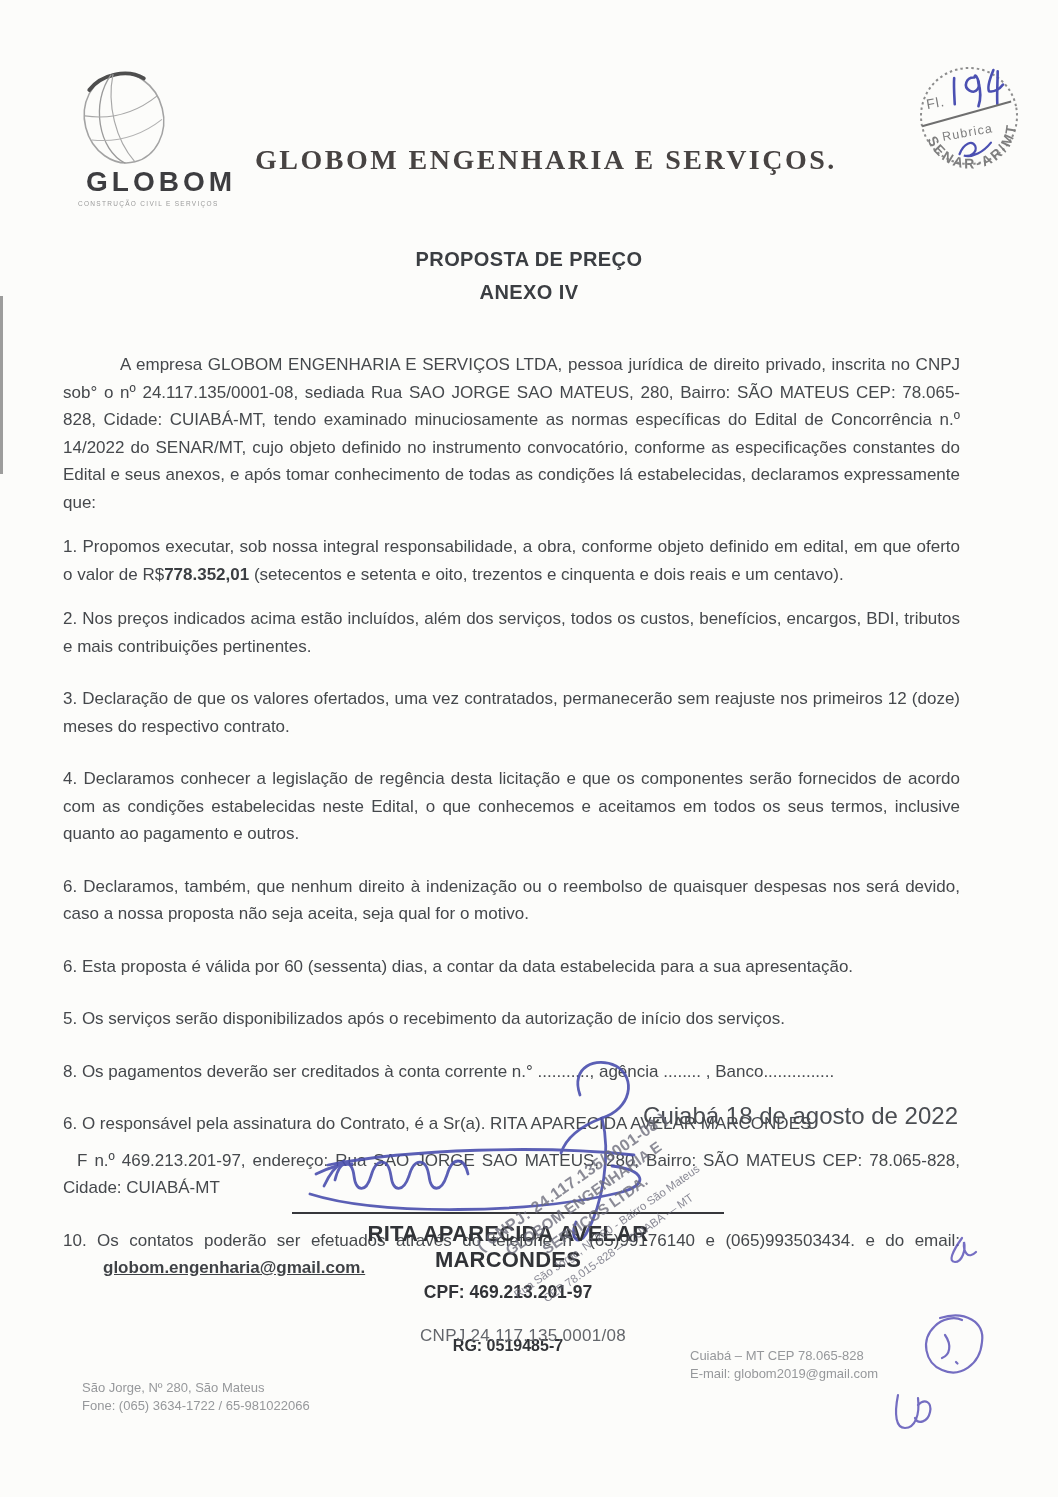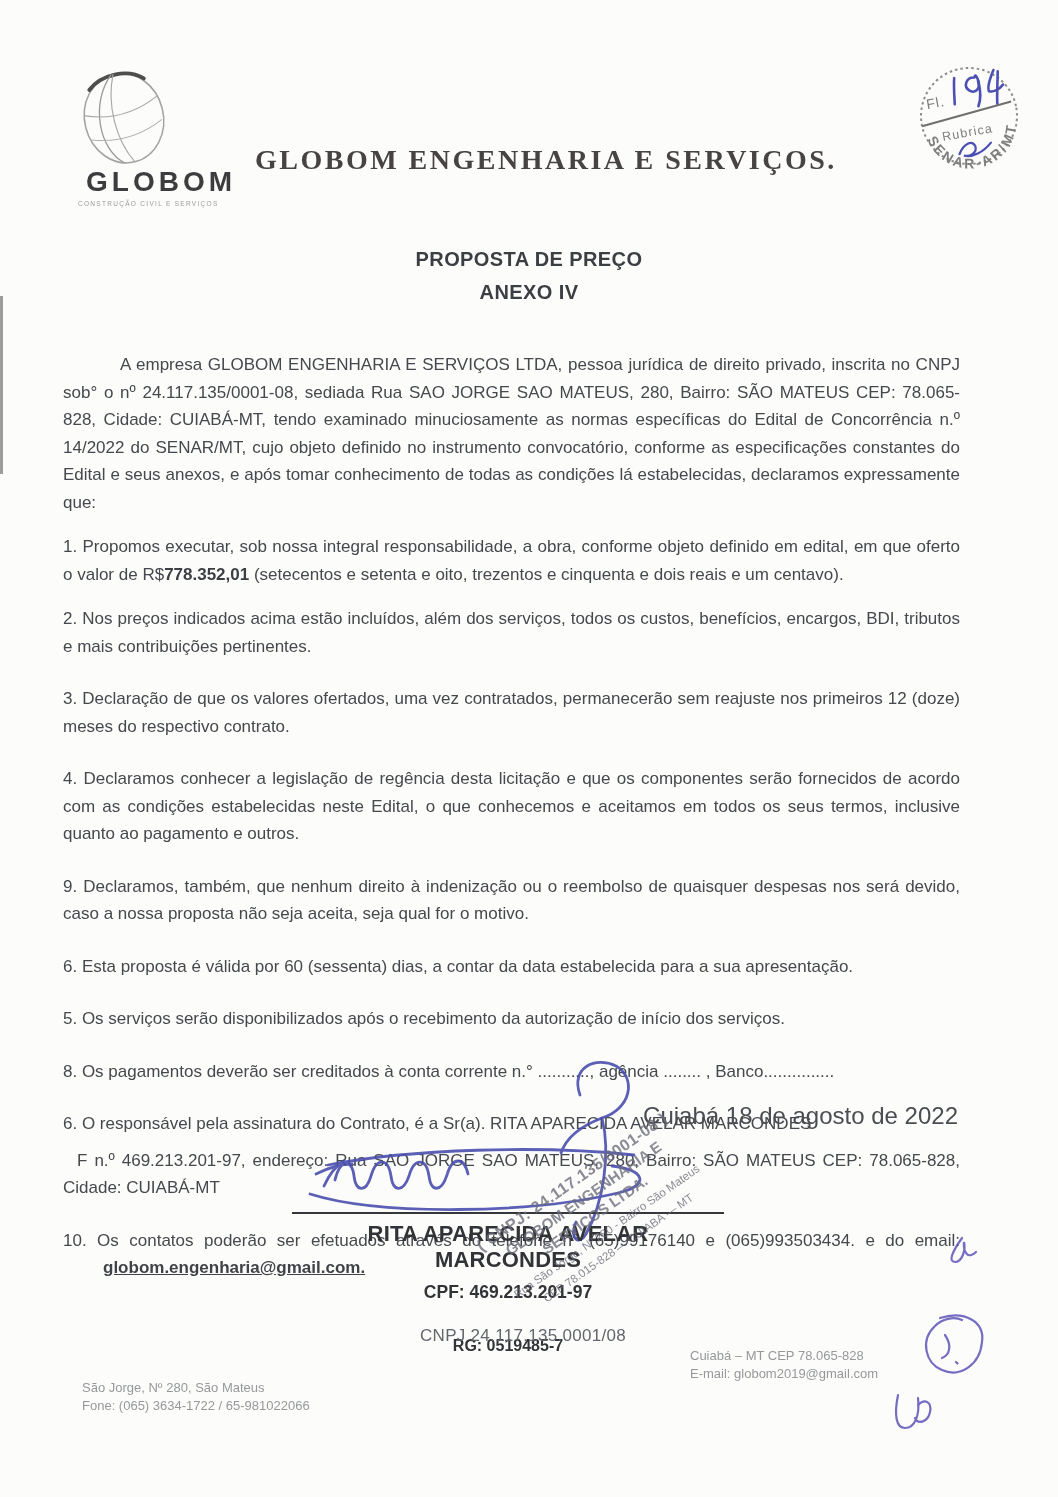--- a/index.html
+++ b/index.html
@@ -136,21 +136,21 @@
     <div>PROPOSTA DE PREÇO</div>
     <div>ANEXO IV</div>
   </div>
 
   <div class="body-text">
     <p class="intro">A empresa GLOBOM ENGENHARIA E SERVIÇOS LTDA, pessoa jurídica de direito privado, inscrita no CNPJ sob° o nº 24.117.135/0001-08, sediada Rua SAO JORGE SAO MATEUS, 280, Bairro: SÃO MATEUS CEP: 78.065-828, Cidade: CUIABÁ-MT, tendo examinado minuciosamente as normas específicas do Edital de Concorrência n.º 14/2022 do SENAR/MT, cujo objeto definido no instrumento convocatório, conforme as especificações constantes do Edital e seus anexos, e após tomar conhecimento de todas as condições lá estabelecidas, declaramos expressamente que:</p>
     <p class="item"><span>1. Propomos executar, sob nossa integral responsabilidade, a obra, conforme objeto definido em edital, em que oferto o valor de R$</span><span class="bold-val">778.352,01</span><span> (setecentos e setenta e oito, trezentos e cinquenta e dois reais e um centavo).</span></p>
     <p class="item">2. Nos preços indicados acima estão incluídos, além dos serviços, todos os custos, benefícios, encargos, BDI, tributos e mais contribuições pertinentes.</p>
     <p class="item gap">3. Declaração de que os valores ofertados, uma vez contratados, permanecerão sem reajuste nos primeiros 12 (doze) meses do respectivo contrato.</p>
     <p class="item gap">4. Declaramos conhecer a legislação de regência desta licitação e que os componentes serão fornecidos de acordo com as condições estabelecidas neste Edital, o que conhecemos e aceitamos em todos os seus termos, inclusive quanto ao pagamento e outros.</p>
-    <p class="item gap">9. Declaramos, também, que nenhum direito à indenização ou o reembolso de quaisquer despesas nos será devido, caso a nossa proposta não seja aceita, seja qual for o motivo.</p>
+    <p class="item gap">6. Declaramos, também, que nenhum direito à indenização ou o reembolso de quaisquer despesas nos será devido, caso a nossa proposta não seja aceita, seja qual for o motivo.</p>
     <p class="item gap">6. Esta proposta é válida por 60 (sessenta) dias, a contar da data estabelecida para a sua apresentação.</p>
     <p class="item gap">5. Os serviços serão disponibilizados após o recebimento da autorização de início dos serviços.</p>
     <p class="item gap">8. Os pagamentos deverão ser creditados à conta corrente n.° ..........., agência ........ , Banco...............</p>
     <p class="item gap">6. O responsável pela assinatura do Contrato, é a Sr(a). RITA APARECIDA AVELAR MARCONDES</p>
     <p class="sub">F n.º 469.213.201-97, endereço: Rua SAO JORGE SAO MATEUS, 280, Bairro: SÃO MATEUS CEP: 78.065-828, Cidade: CUIABÁ-MT</p>
     <p class="item gap"><span>10. Os contatos poderão ser efetuados através do telefone n° (65)99176140 e (065)993503434. e do email: </span><span class="email">globom.engenharia@gmail.com.</span></p>
   </div>
 
   <div class="date-line">Cuiabá 18 de agosto de 2022</div>
 

